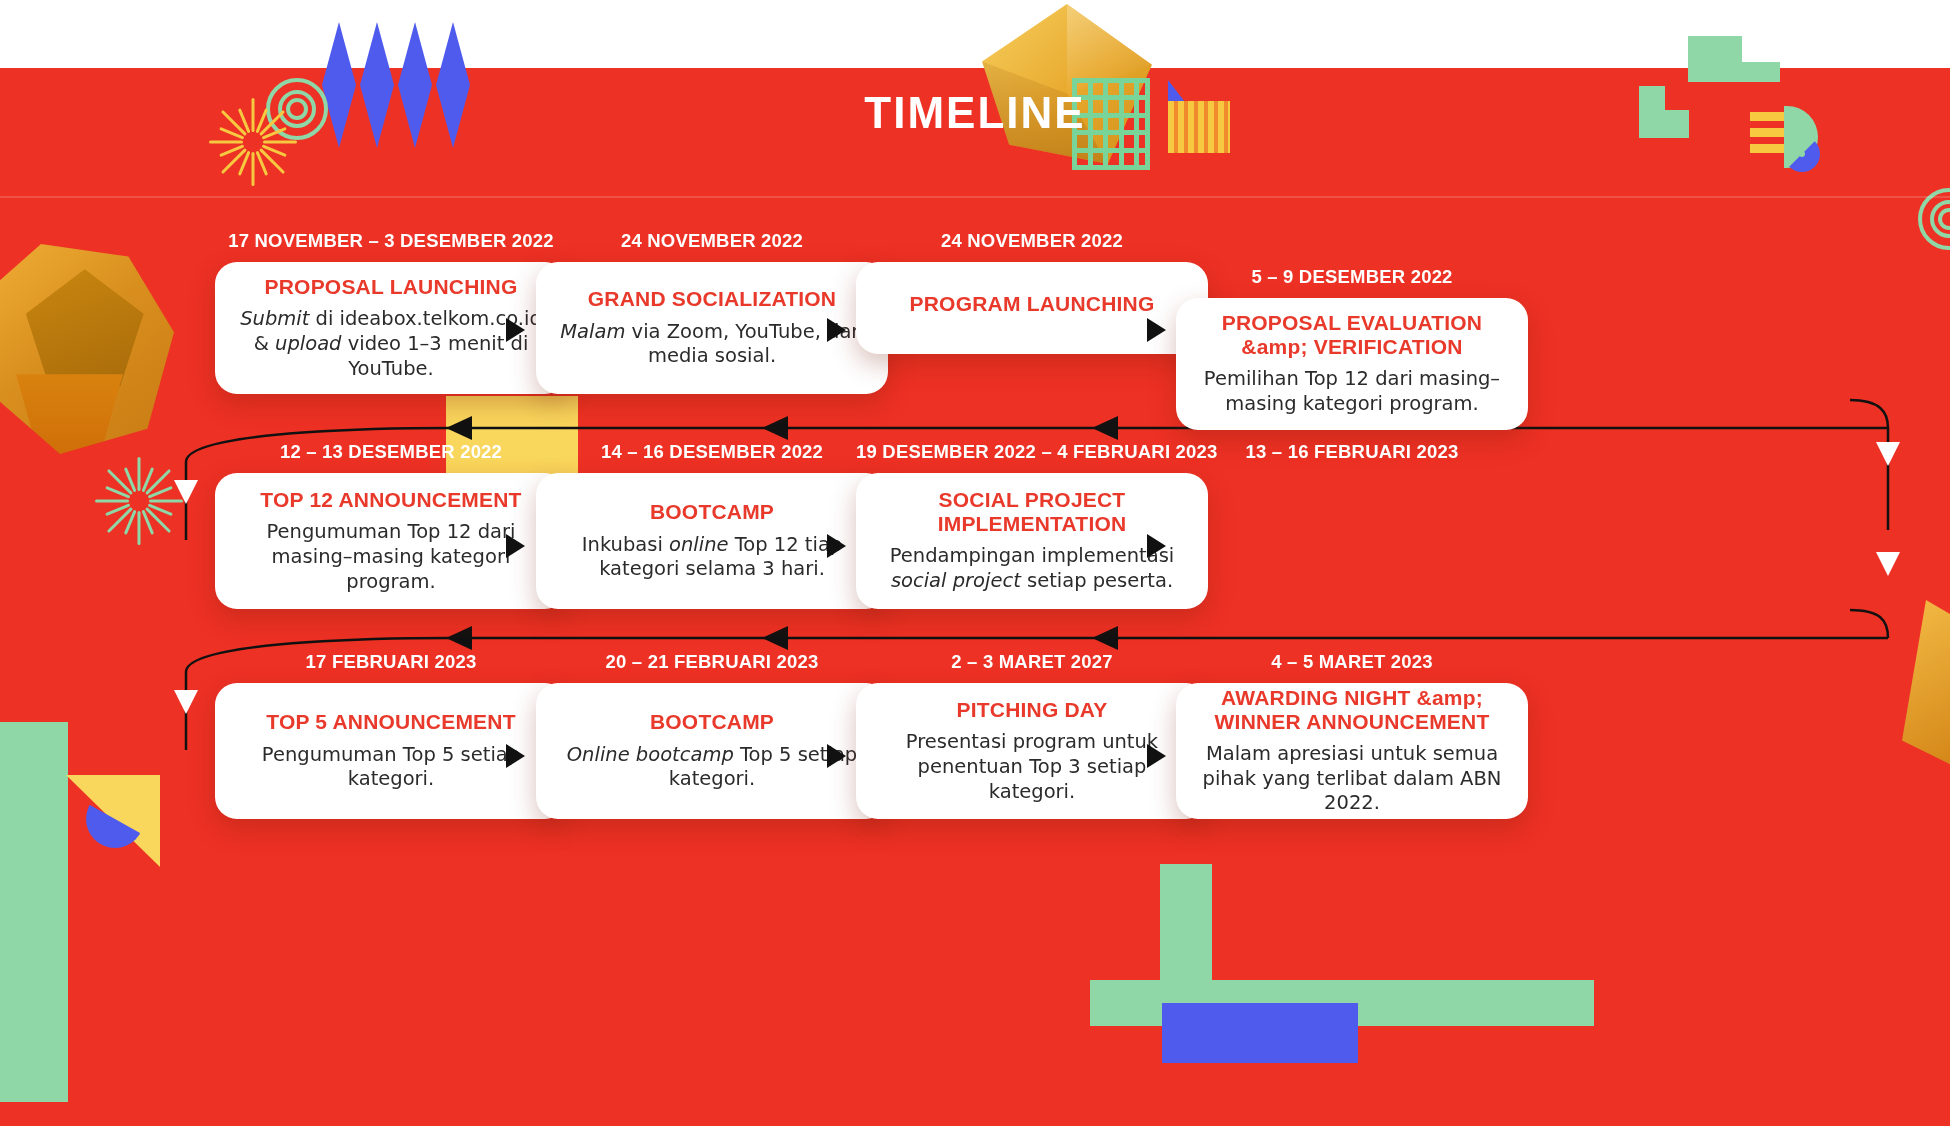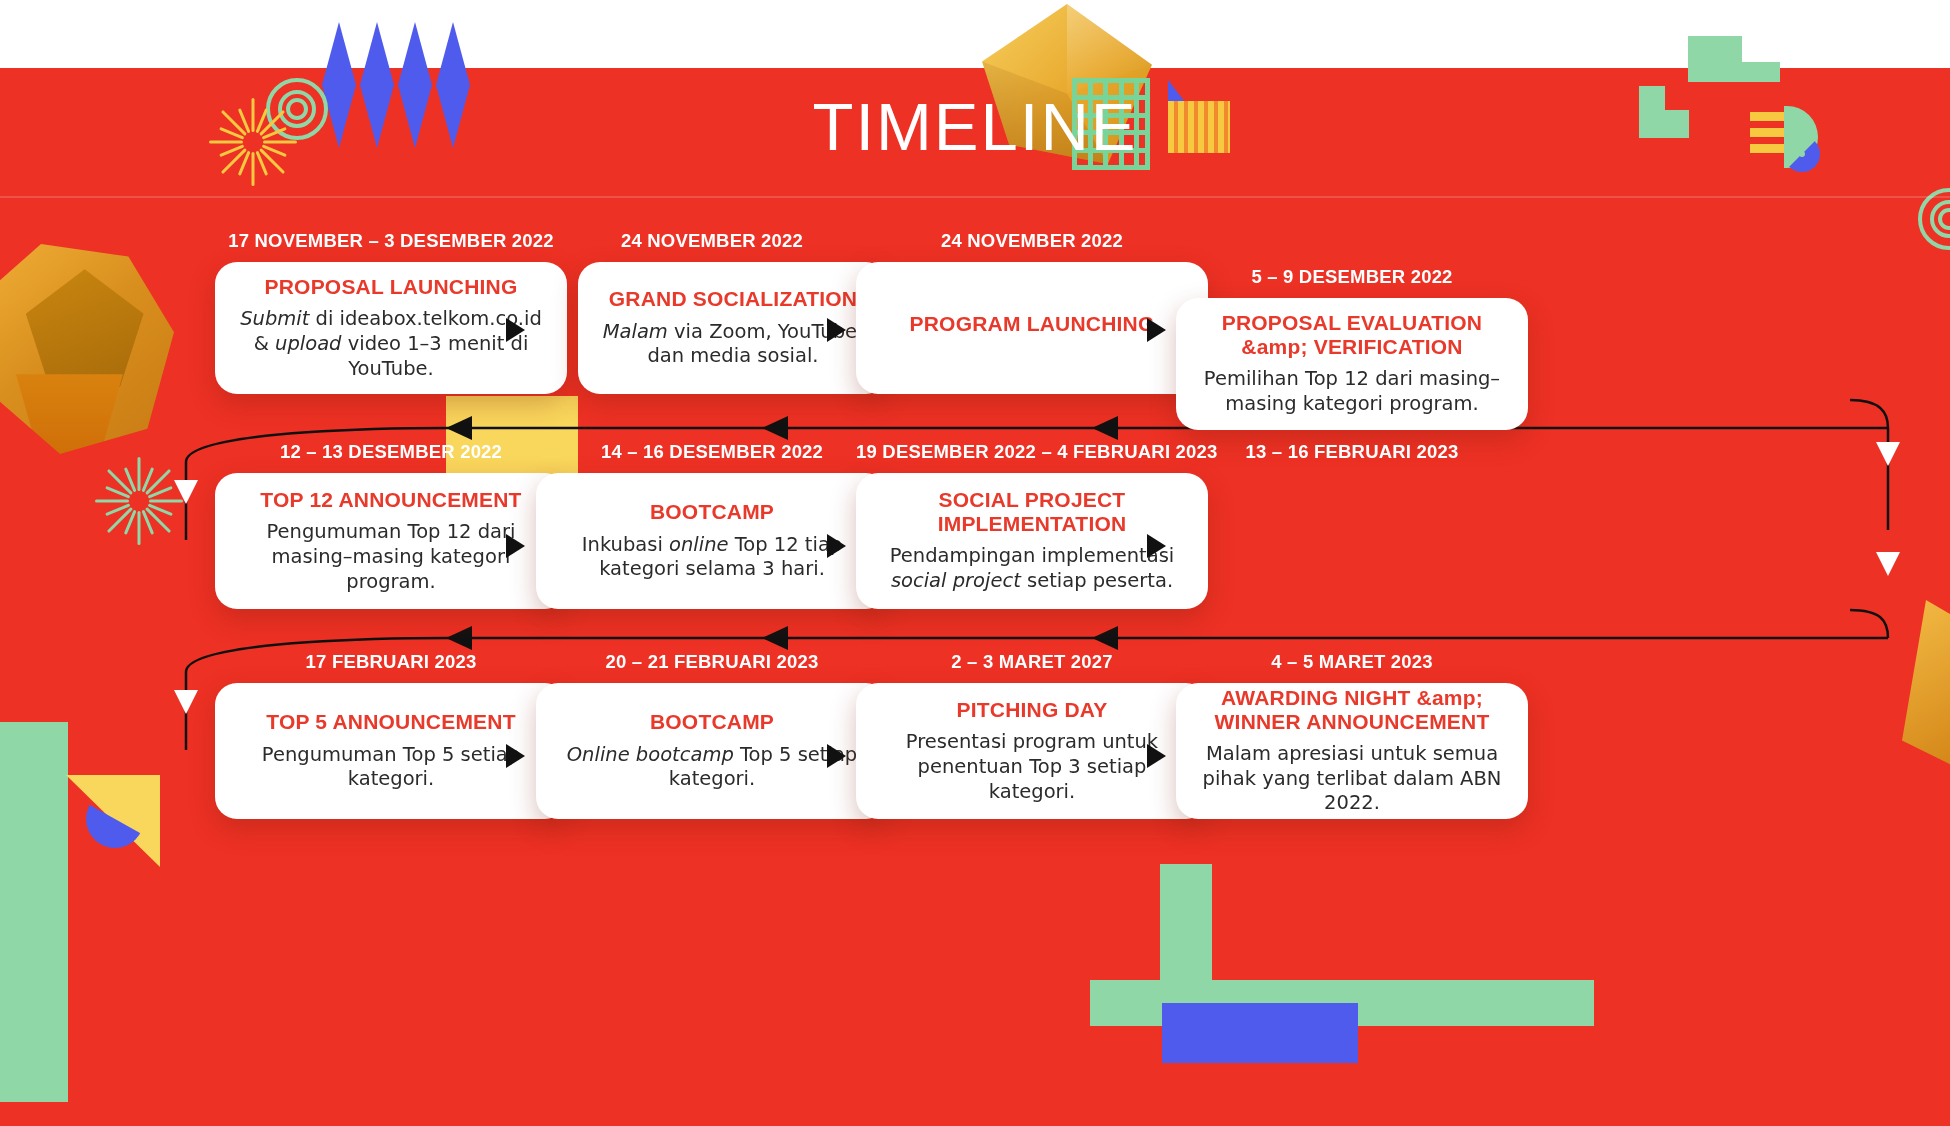--- a/index.html
+++ b/index.html
@@ -94,21 +94,21 @@
      clip-path:polygon(0 22%,100% 78%,100% 100%,0 100%);}
   
   .yellow-block{background:#f9d65c;}
   
   .green-t{background:#8fd7a7;}
   .blue-rect{background:#4f5bed;}
 
   
   .title{
     position:absolute;z-index:6;left:0;right:0;top:88px;text-align:center;
-    color:#ffffff;font-size:67px;font-weight:400;letter-spacing:2px;
+    color:#ffffff;font-size:44px;font-weight:700;letter-spacing:2px;
   }
 
   
   .rows{position:absolute;z-index:5;left:0;top:0;width:1950px;height:1126px;}
   .row{position:absolute;left:250;width:1600px;}
   .cell{position:absolute;width:352px;}
   .date{
     color:#ffffff;font-size:18.5px;font-weight:700;letter-spacing:.2px;
     text-align:center;margin-bottom:10px;white-space:nowrap;
   }
@@ -267,30 +267,30 @@
         <div class="date">17 NOVEMBER – 3 DESEMBER 2022</div>
         <div class="card" style="height:132px;">
           <div class="h">PROPOSAL LAUNCHING</div>
           <div class="b"><em>Submit</em> di ideabox.telkom.co.id &amp; <em>upload</em> video 1–3 menit di YouTube.</div>
         </div>
       </div>
       <div class="chev" style="left:506px;top:88px;"></div>
 
       <div class="cell" style="left:536px;">
         <div class="date">24 NOVEMBER 2022</div>
-        <div class="card" style="height:132px;margin-left:42px;">
+        <div class="card" style="height:132px;">
           <div class="h">GRAND SOCIALIZATION</div>
           <div class="b"><em>Malam</em> via Zoom, YouTube, dan media sosial.</div>
         </div>
       </div>
       <div class="chev" style="left:827px;top:88px;"></div>
 
       <div class="cell" style="left:856px;">
         <div class="date">24 NOVEMBER 2022</div>
-        <div class="card" style="height:132px;">
+        <div class="card" style="height:92px;">
           <div class="h">PROGRAM LAUNCHING</div>
         </div>
       </div>
       <div class="chev" style="left:1147px;top:88px;"></div>
 
       <div class="cell" style="left:1176px;margin-top:36px;">
         <div class="date">5 – 9 DESEMBER 2022</div>
         <div class="card" style="height:132px;">
           <div class="h">PROPOSAL EVALUATION &amp;amp; VERIFICATION</div>
           <div class="b">Pemilihan Top 12 dari masing–masing kategori program.</div>

